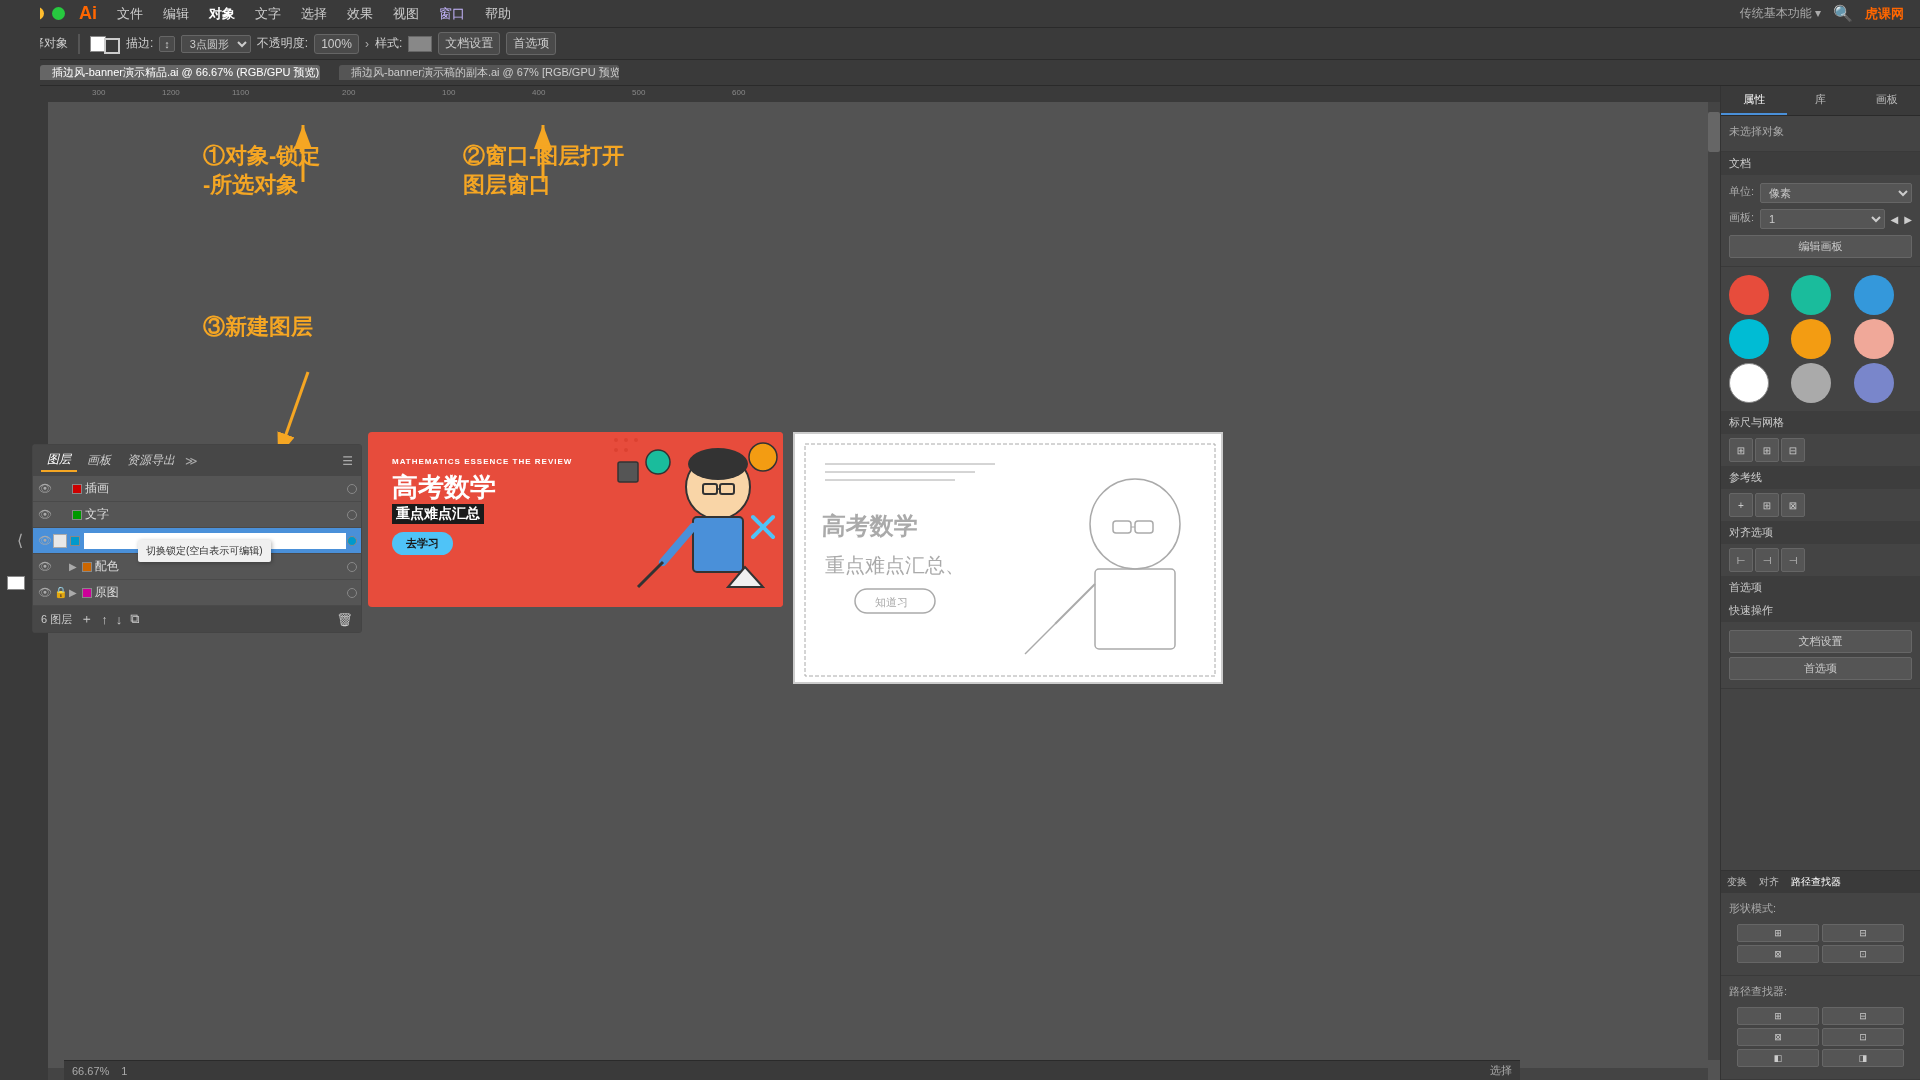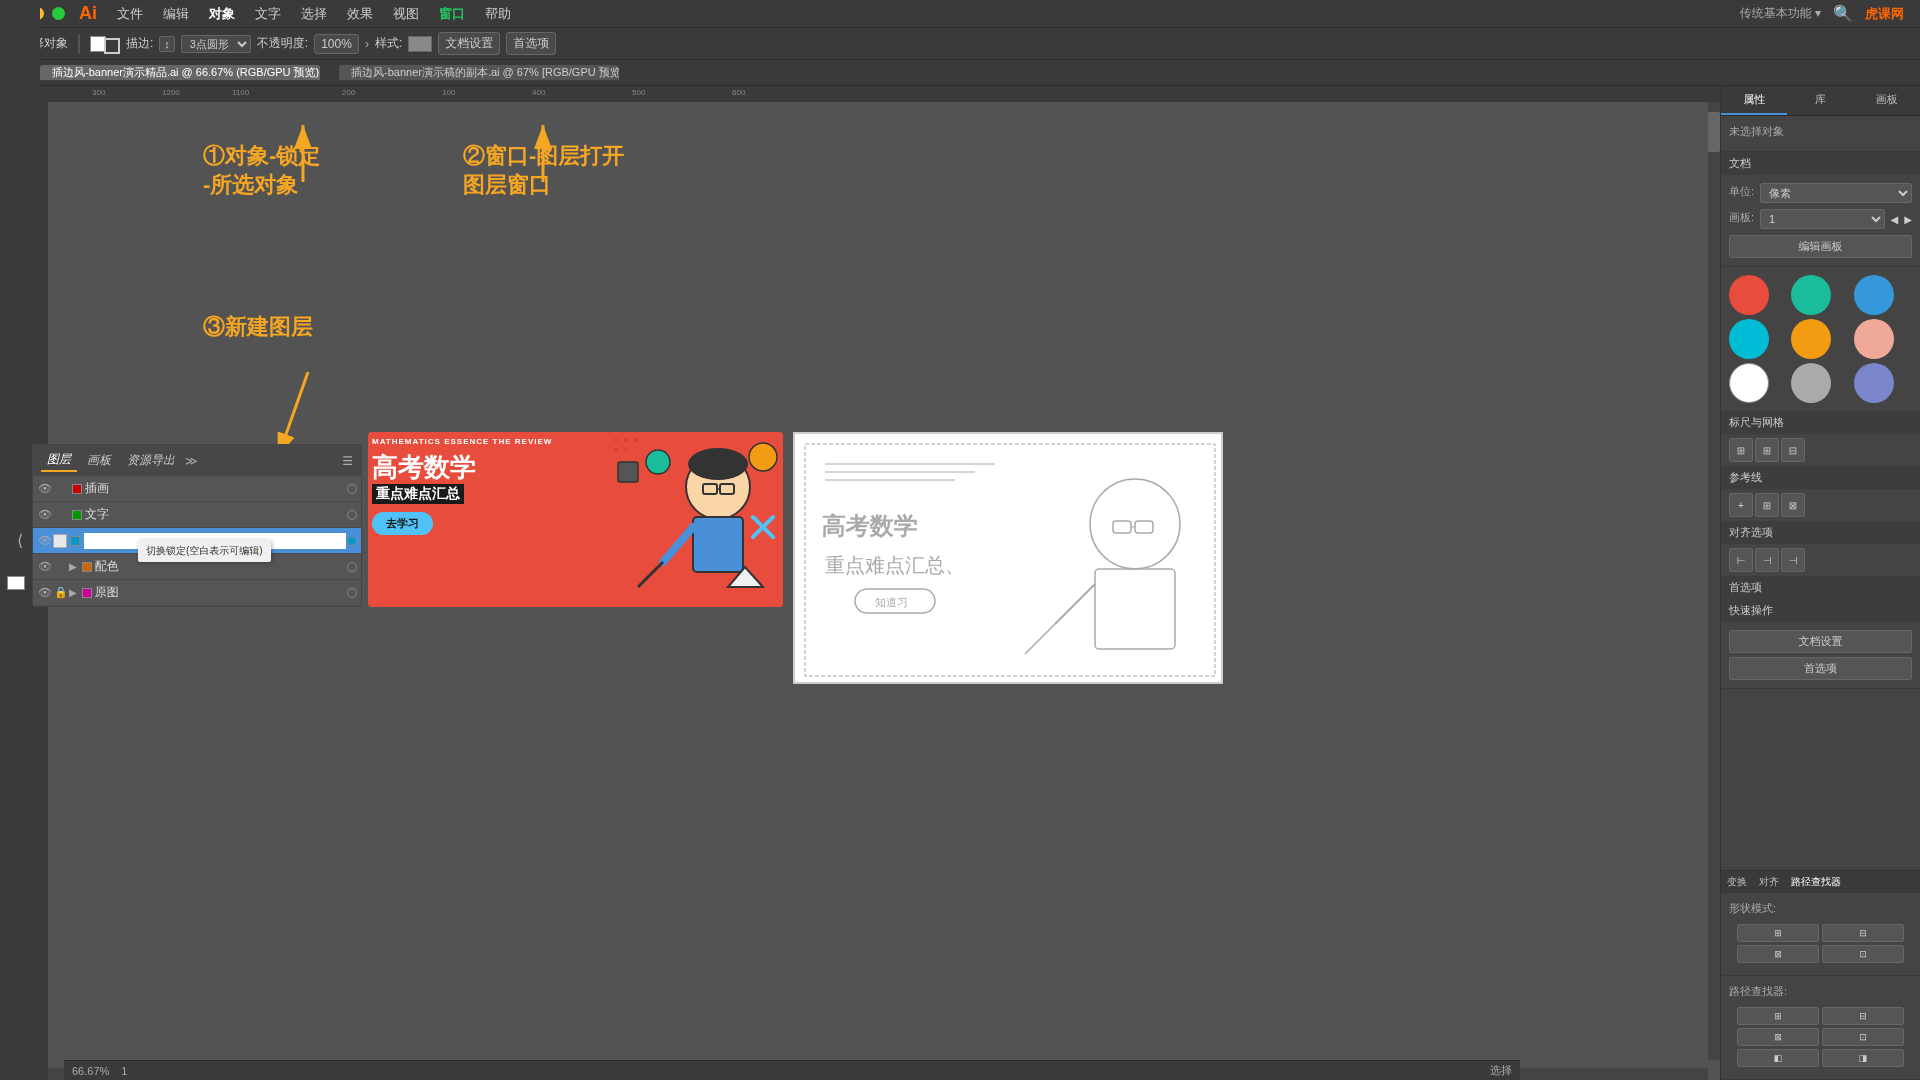--- a/index.html
+++ b/index.html
@@ -140,21 +140,21 @@
       background: #3a3a3a; display: flex; align-items: center; padding: 0 8px; gap: 12px;
       border-top: 1px solid #2a2a2a; z-index: 10;
     }
     .bottom-item { color: #aaa; font-size: 11px; }
 
     
     .math-banner {
       width: 415px; height: 175px; background: #e74c3c; border-radius: 4px;
       position: relative; overflow: hidden; display: flex;
     }
-    .banner-left { padding: 4px; flex: 1; }
+    .banner-left { padding: 24px; flex: 1; }
 
     
     #scrollbar-right { position: absolute; right: 0; top: 16px; bottom: 20px; width: 12px; background: #444; }
     #scrollbar-bottom { position: absolute; bottom: 0; left: 16px; right: 12px; height: 12px; background: #444; }
 
     
     #right-panel-bottom {
       margin-top: auto; border-top: 1px solid #333;
     }
     .rp-bottom-tabs { display: flex; background: #3a3a3a; }
@@ -185,21 +185,21 @@
   <span class="mac-btn mac-yellow"></span>
   <span class="mac-btn mac-green"></span>
   <span class="ai-logo">Ai</span>
   <span class="menu-item">文件</span>
   <span class="menu-item">编辑</span>
   <span class="menu-item" style="color:#fff; font-weight:bold;">对象</span>
   <span class="menu-item">文字</span>
   <span class="menu-item">选择</span>
   <span class="menu-item">效果</span>
   <span class="menu-item">视图</span>
-  <span class="menu-item" style="color:#22c55e; font-weight:bold;">窗口</span>
+  <span class="menu-item" style="color:#c4b5fd; font-weight:normal;">窗口</span>
   <span class="menu-item">帮助</span>
   <span class="menu-divider"></span>
   <span style="color:#aaa; font-size:12px; margin-right:8px;">传统基本功能 ▾</span>
   <span style="color:#aaa; font-size:16px; margin-right:8px;">🔍</span>
   <span class="brand-logo">虎课网</span>
 </div>
 
 <div id="toolbar">
   <span class="toolbar-label">未选择对象</span>
   <span style="width:2px;height:20px;background:#555;margin:0 4px;"></span>
@@ -461,20 +461,28 @@
       </div>
       <div class="layer-row">
         <span class="layer-eye">👁</span>
         <span class="layer-lock">🔒</span>
         <span style="color:#aaa;font-size:10px;margin-right:2px;">▶</span>
         <span class="layer-color" style="background:#cc0099;"></span>
         <span class="layer-name">原图</span>
         <span class="layer-vis-dot" style="background:transparent;"></span>
       </div>
 
+      <div class="panel-footer">
+        <span>6 图层</span>
+        <span class="footer-btn">＋</span>
+        <span class="footer-btn">↑</span>
+        <span class="footer-btn">↓</span>
+        <span class="footer-btn">⧉</span>
+        <span class="footer-btn" style="margin-left:auto;">🗑</span>
+      </div>
     </div>
 
     <div id="bottom-bar">
       <span class="bottom-item">66.67%</span>
       <span class="bottom-item">1</span>
       <span style="flex:1;"></span>
       <span class="bottom-item">选择</span>
     </div>
   </div>
 

